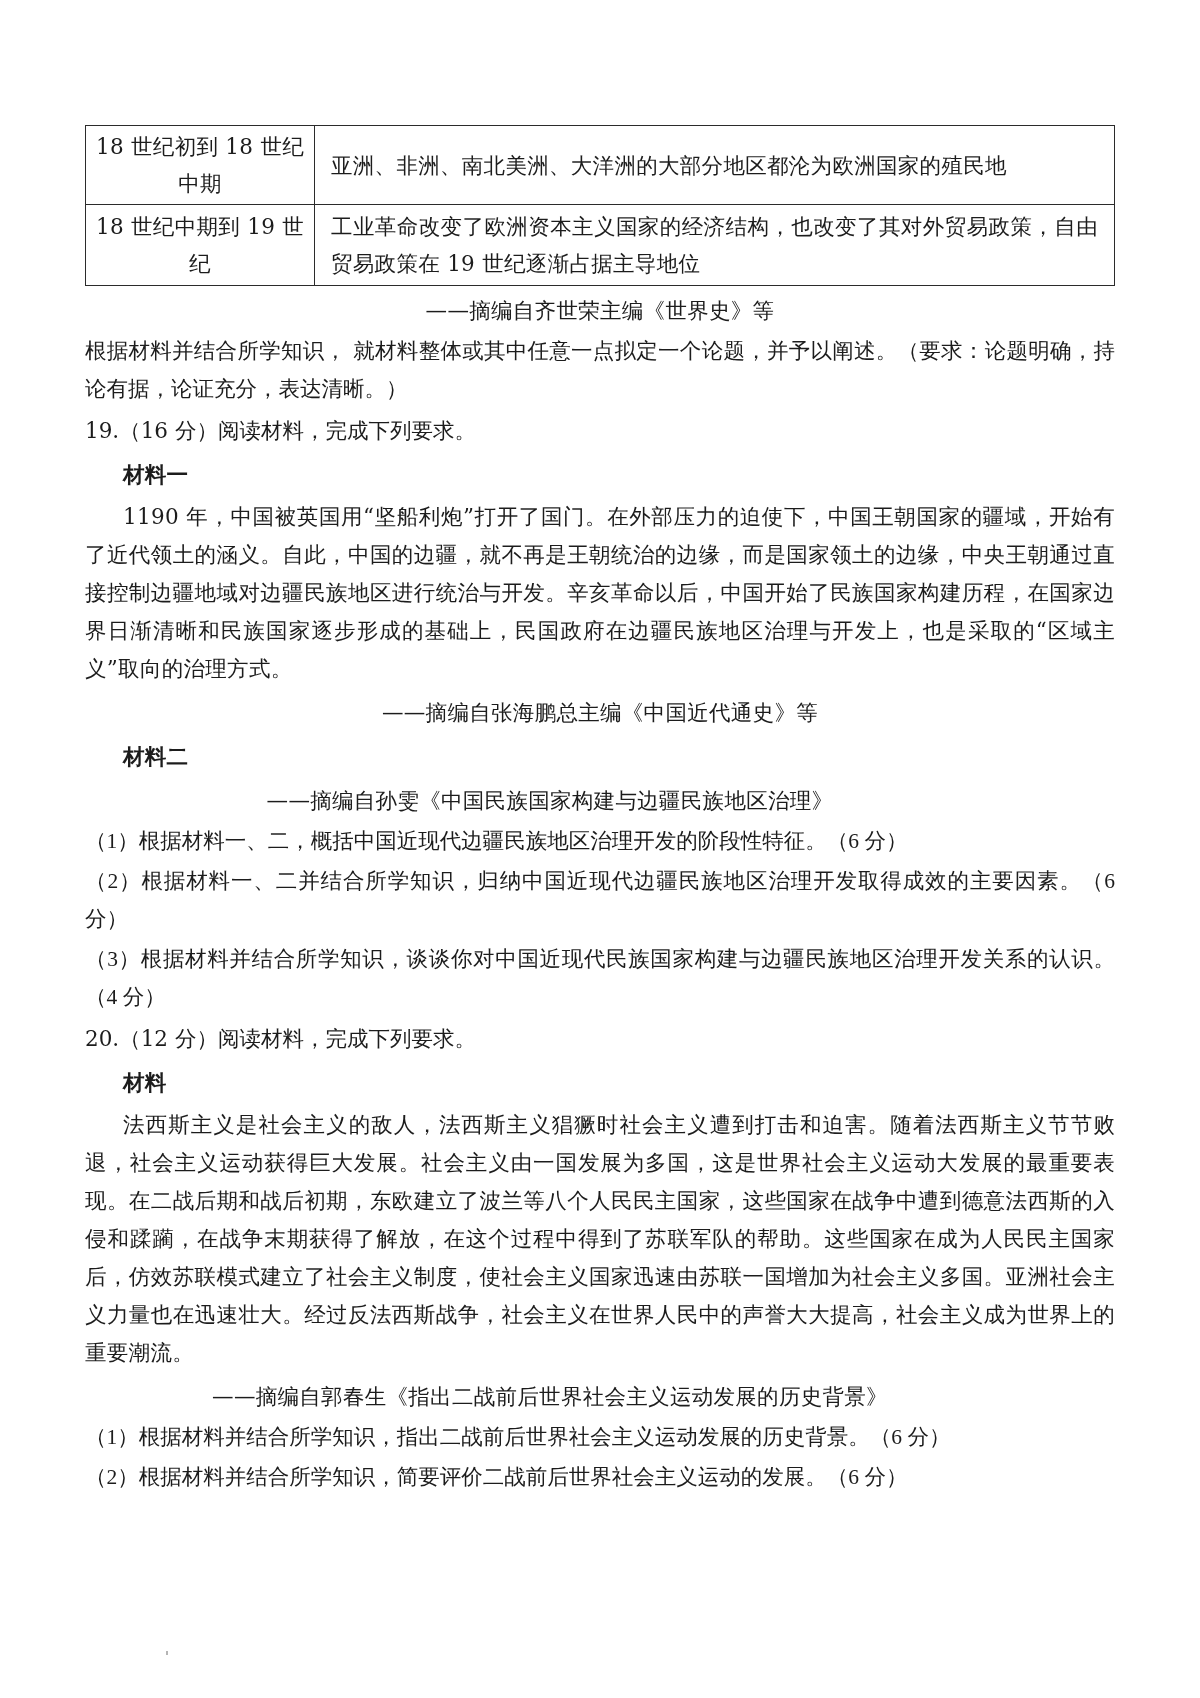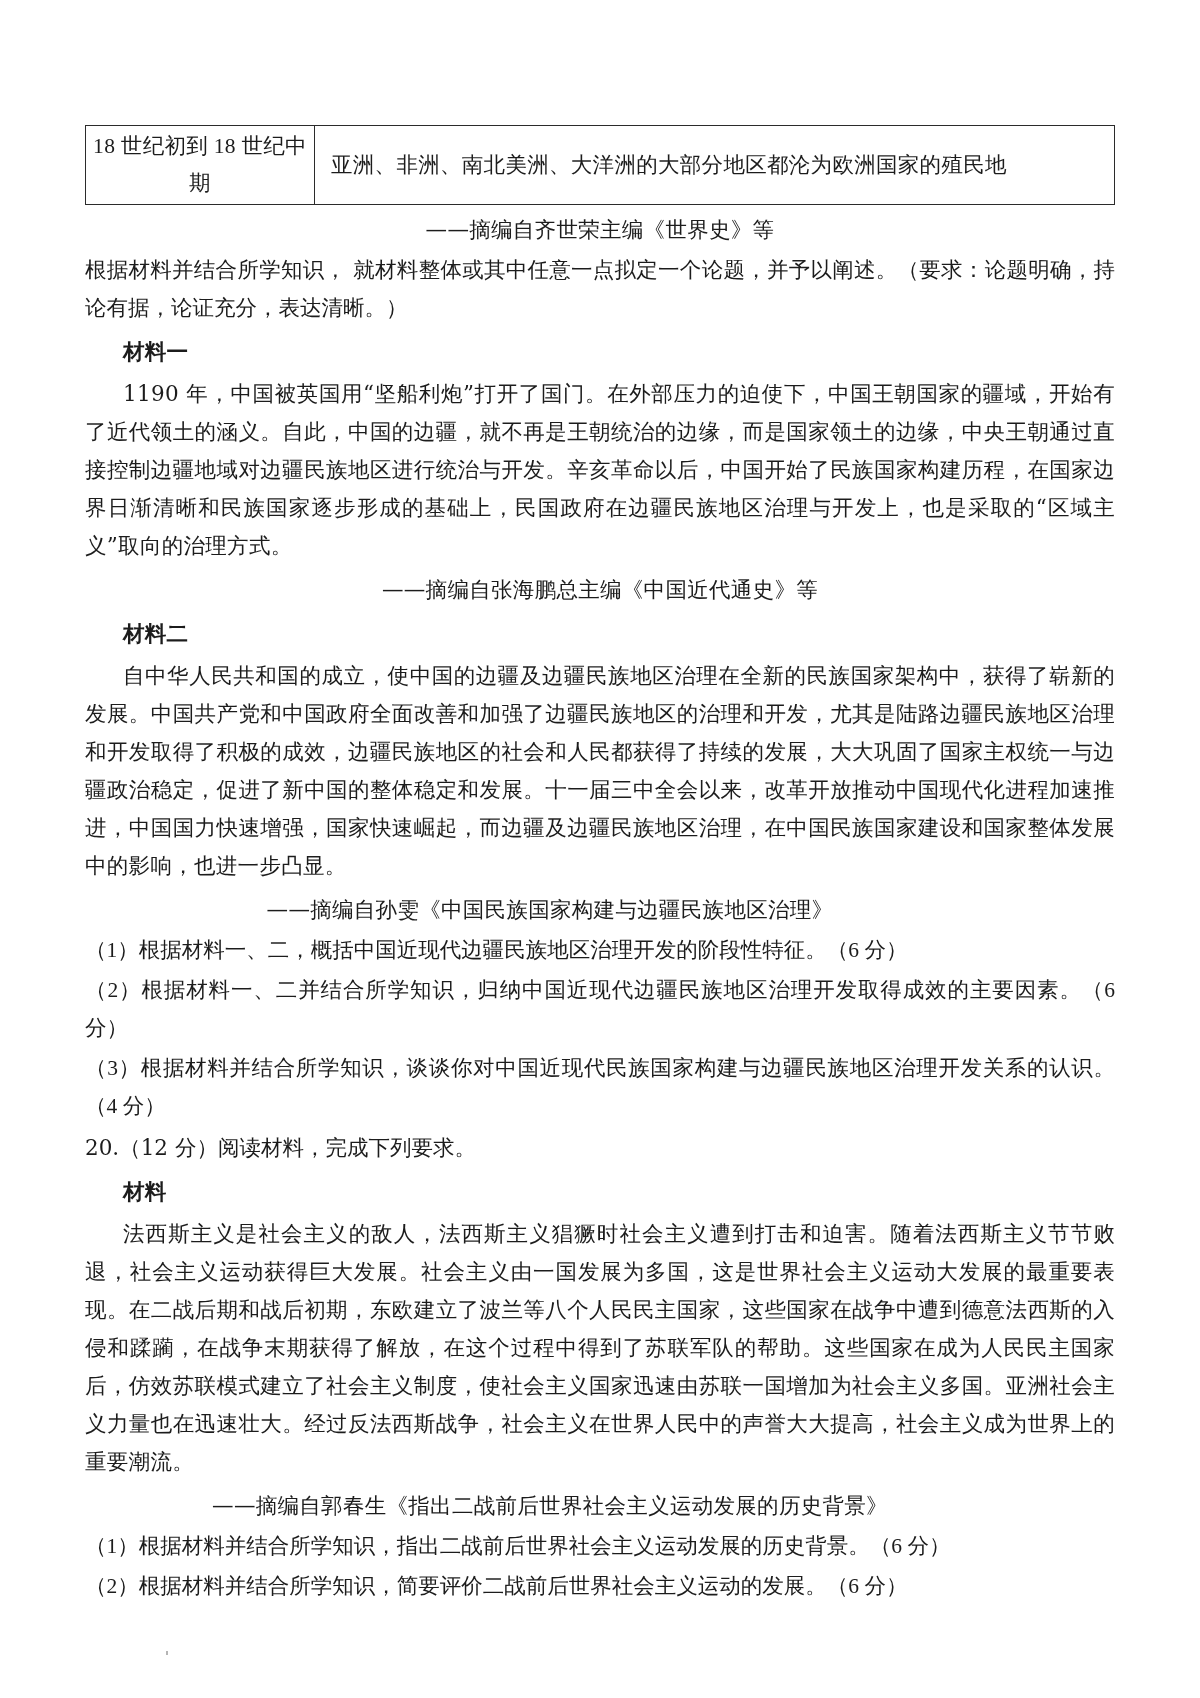--- a/index.html
+++ b/index.html
@@ -20,21 +20,20 @@
     width: 1200px;
     padding: 125px 85px 0 85px;
     font-size: 21.5px;
     line-height: 38px;
     text-align: justify;
   }
   table.timeline {
     width: 100%;
     border-collapse: collapse;
     table-layout: fixed;
-    font-family: Liberation Serif, serif;
   }
   table.timeline td {
     border: 1.6px solid #2b2b2b;
     padding: 2px 16px;
     vertical-align: middle;
     line-height: 37px;
   }
   table.timeline td.col-period {
     width: 216px;
     text-align: center;
@@ -85,34 +84,38 @@
 <body>
 
 <div class="page">
 
   <table class="timeline">
     <tbody>
       <tr class="row-1">
         <td class="col-period kai">18 世纪初到 18 世纪中期</td>
         <td class="col-desc kai">亚洲、非洲、南北美洲、大洋洲的大部分地区都沦为欧洲国家的殖民地</td>
       </tr>
+      <tr class="row-2">
+        <td class="col-period kai">18 世纪中期到 19 世纪</td>
+        <td class="col-desc kai">工业革命改变了欧洲资本主义国家的经济结构，也改变了其对外贸易政策，自由贸易政策在 19 世纪逐渐占据主导地位</td>
+      </tr>
     </tbody>
   </table>
 
   <div class="src kai">——摘编自齐世荣主编《世界史》等</div>
 
   <p class="para">根据材料并结合所学知识， 就材料整体或其中任意一点拟定一个论题，并予以阐述。（要求：论题明确，持论有据，论证充分，表达清晰。）</p>
 
+  <p class="qheader">19.（16 分）阅读材料，完成下列要求。</p>
 
   <div class="mlabel kai">材料一</div>
   <p class="para indent kai">1190 年，中国被英国用“坚船利炮”打开了国门。在外部压力的迫使下，中国王朝国家的疆域，开始有了近代领土的涵义。自此，中国的边疆，就不再是王朝统治的边缘，而是国家领土的边缘，中央王朝通过直接控制边疆地域对边疆民族地区进行统治与开发。辛亥革命以后，中国开始了民族国家构建历程，在国家边界日渐清晰和民族国家逐步形成的基础上，民国政府在边疆民族地区治理与开发上，也是采取的“区域主义”取向的治理方式。</p>
   <div class="src kai">——摘编自张海鹏总主编《中国近代通史》等</div>
 
   <div class="mlabel kai">材料二</div>
-  <p class="para indent kai">自中华人民共和国的成立，使中国的边疆及边疆民族地区治理在全新的民族国家架构中，获得了崭新的发展。中国共产党和中国政府全面改善和加强了边疆民族地区的治理和开发，尤其是陆路边疆民族地区治理和开发取得了积极的成效，边疆民族地区的社会和人民都获得了持续的发展，大大巩固了国家主权统一与边疆政治稳定，促进了新中国的整体稳定和发展。十一届三中全会以来，改革开放推动中国现代化进程加速推进，中国国力快速增强，国家快速崛起，而边疆及边疆民族地区治理，在中国民族国家建设和国家整体发展中的影响，也进一步凸显。</p>
   <div class="src inset kai">——摘编自孙雯《中国民族国家构建与边疆民族地区治理》</div>
 
   <p class="qitem">（1）根据材料一、二，概括中国近现代边疆民族地区治理开发的阶段性特征。（6 分）</p>
   <p class="qitem">（2）根据材料一、二并结合所学知识，归纳中国近现代边疆民族地区治理开发取得成效的主要因素。（6 分）</p>
   <p class="qitem">（3）根据材料并结合所学知识，谈谈你对中国近现代民族国家构建与边疆民族地区治理开发关系的认识。（4 分）</p>
 
   <p class="qheader">20.（12 分）阅读材料，完成下列要求。</p>
 
   <div class="mlabel kai">材料</div>
   <p class="para indent kai">法西斯主义是社会主义的敌人，法西斯主义猖獗时社会主义遭到打击和迫害。随着法西斯主义节节败退，社会主义运动获得巨大发展。社会主义由一国发展为多国，这是世界社会主义运动大发展的最重要表现。在二战后期和战后初期，东欧建立了波兰等八个人民民主国家，这些国家在战争中遭到德意法西斯的入侵和蹂躏，在战争末期获得了解放，在这个过程中得到了苏联军队的帮助。这些国家在成为人民民主国家后，仿效苏联模式建立了社会主义制度，使社会主义国家迅速由苏联一国增加为社会主义多国。亚洲社会主义力量也在迅速壮大。经过反法西斯战争，社会主义在世界人民中的声誉大大提高，社会主义成为世界上的重要潮流。</p>

